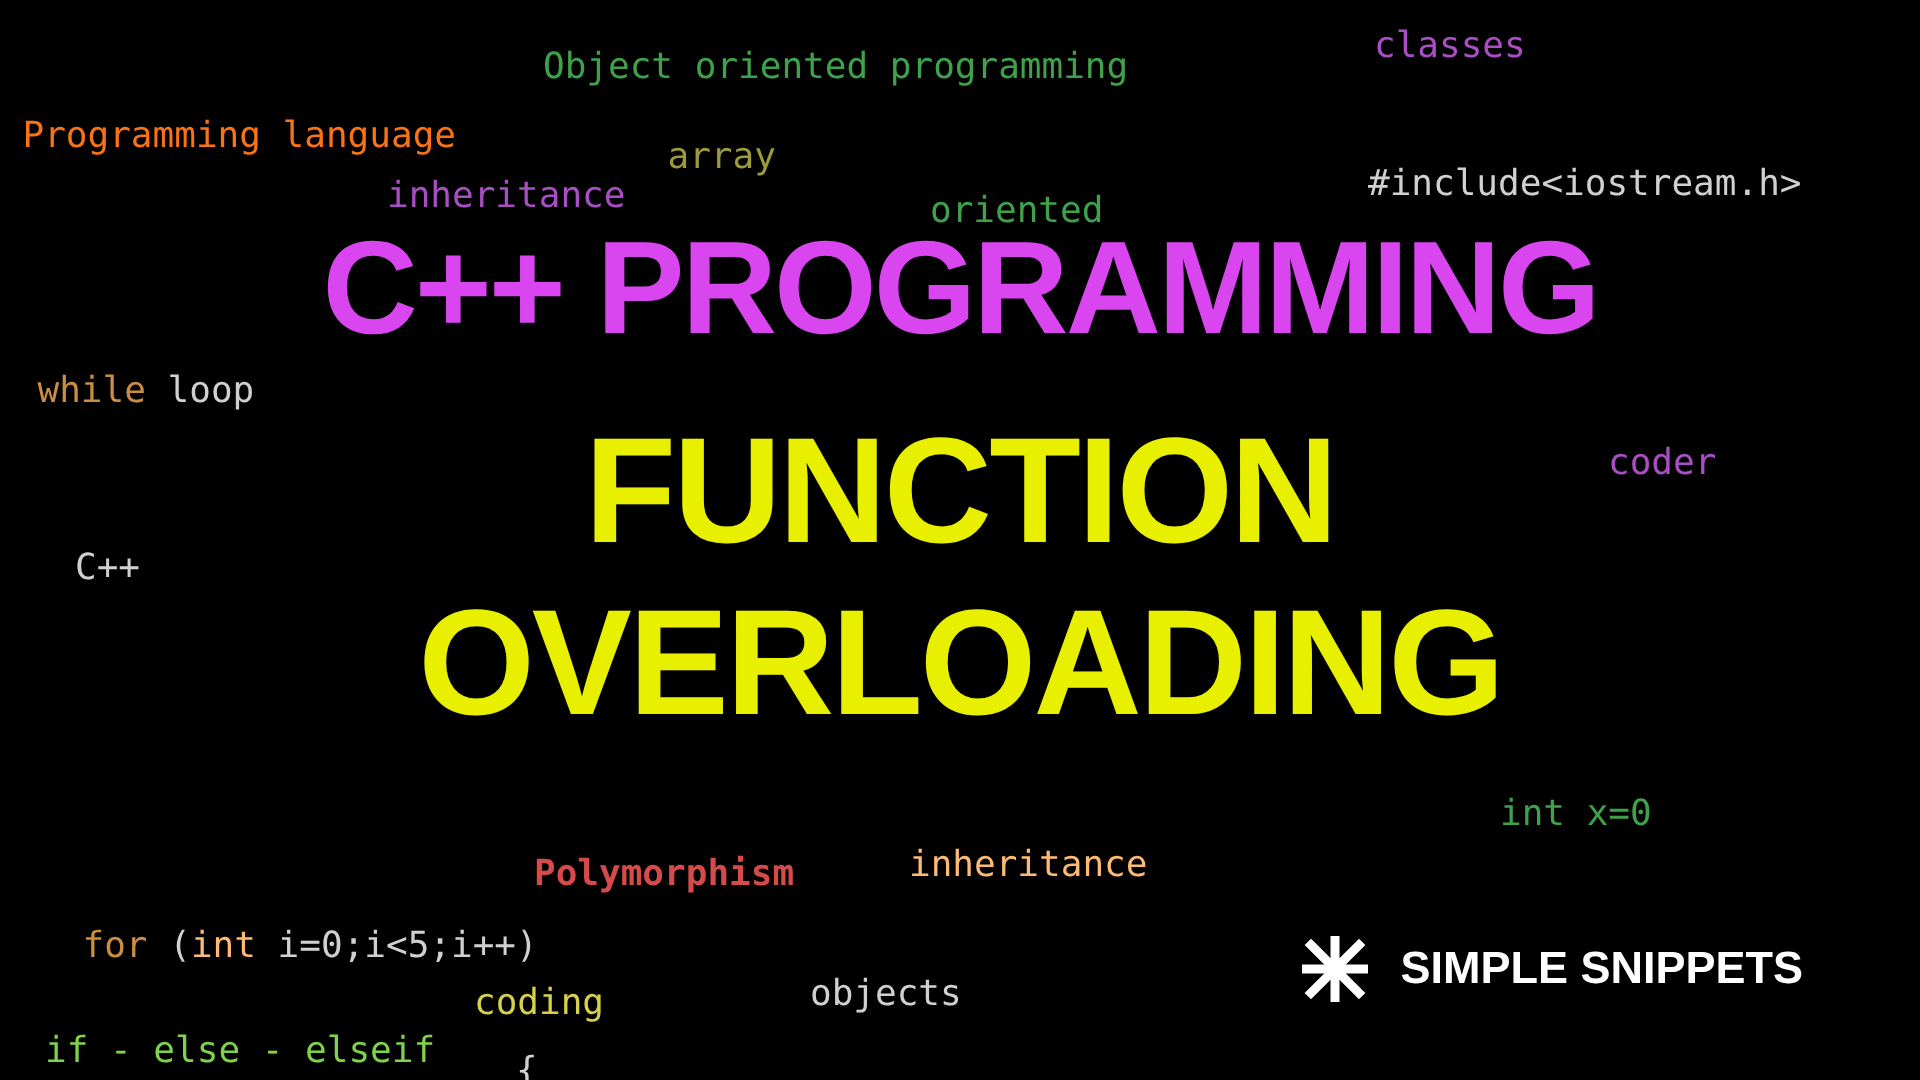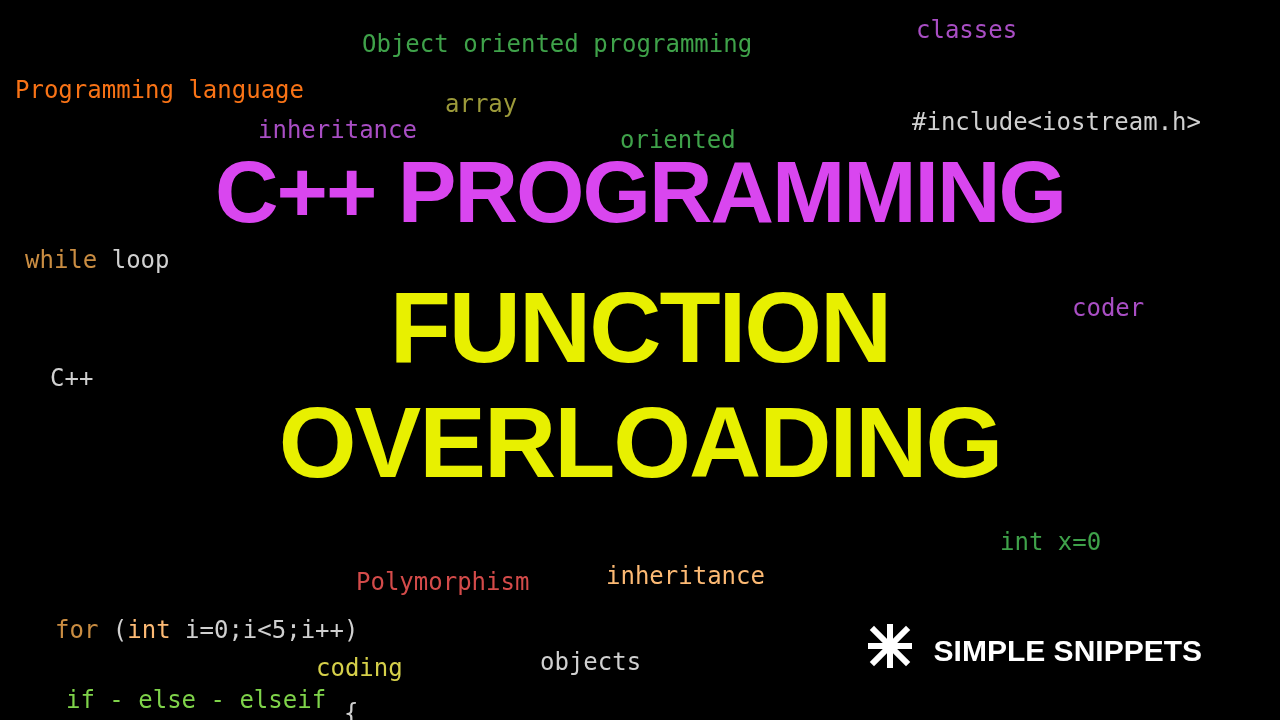--- a/index.html
+++ b/index.html
@@ -60,21 +60,21 @@
     white-space: pre;
     color: #d0d0d0;
   }
 
   
   .brand {
     position: absolute;
     right: 78px;
     bottom: 52px;
     display: flex;
-    align-items: flex-end;
+    align-items: center;
     gap: 22px;
   }
   .brand-text {
     color: #fff;
     font-family: "Arial Black", "Helvetica Neue", Helvetica, Arial, sans-serif;
     font-weight: 900;
     font-size: 30px;
     letter-spacing: 0px;
     white-space: nowrap;
   }
@@ -109,26 +109,26 @@
   <span class="word" style="left:25px; top:248px;">
     <span class="c-orange">while</span>
     <span class="c-gray">loop</span>
   </span>
 
   <span class="word c-purple" style="left:1072px; top:296px;">coder</span>
   <span class="word c-gray" style="left:50px;  top:366px;">C++</span>
 
   <span class="word c-green" style="left:1000px; top:530px;">int x=0</span>
 
-  <span class="word c-red" style="left:356px; top:570px;">Polymorphism</span>
+  <span class="word c-red" style="left:356px; top:570px;font-weight:bold;">Polymorphism</span>
   <span class="word c-blue" style="left:606px; top:564px;">inheritance</span>
 
   <span class="word c-yellow" style="left:316px; top:656px;text-align:center;">coding</span>
   <span class="word c-gray" style="left:540px; top:650px;">objects</span>
-  <span class="word c-lime" style="left:30px;  top:688px;margin-left:36px;">if - else - elseif</span>
+  <span class="word c-lime" style="left:30px;  top:688px;">if - else - elseif</span>
 
   <div class="codeblock">
     <div><span class="c-orange">for</span><span class="c-gray"> (</span><span class="c-blue">int</span><span class="c-gray"> i=0;i&lt;5;i++)</span></div>
     <div class="c-gray">         {</div>
     
   </div>
 
   <div class="title title-main">C++ PROGRAMMING</div>
   <div class="title title-sub2">OVERLOADING</div>
   <div class="title title-sub1">FUNCTION</div>

